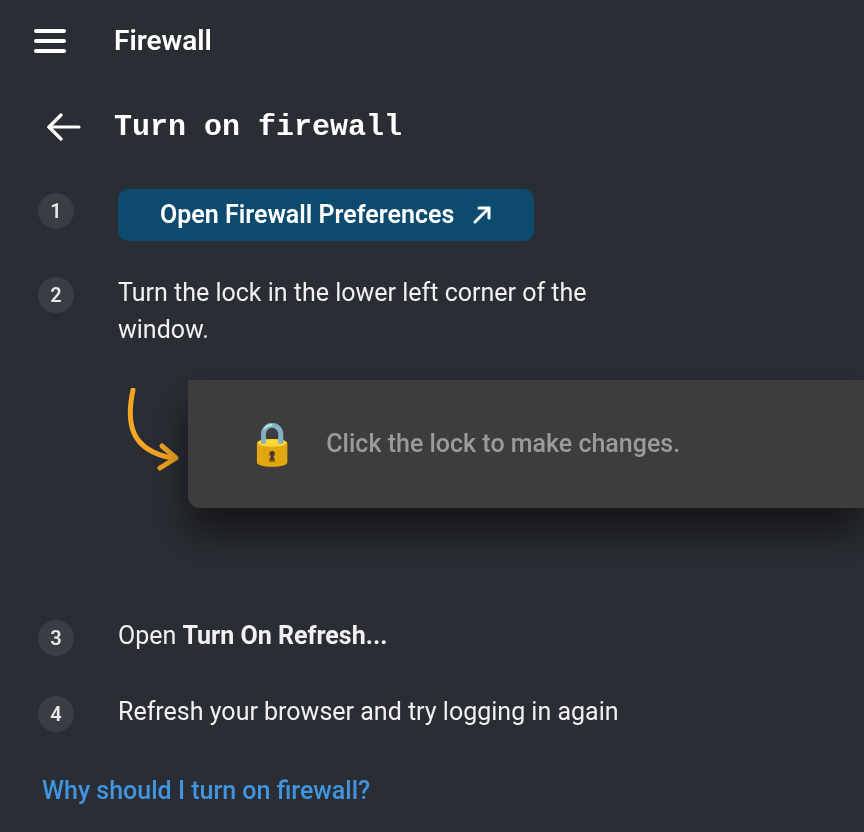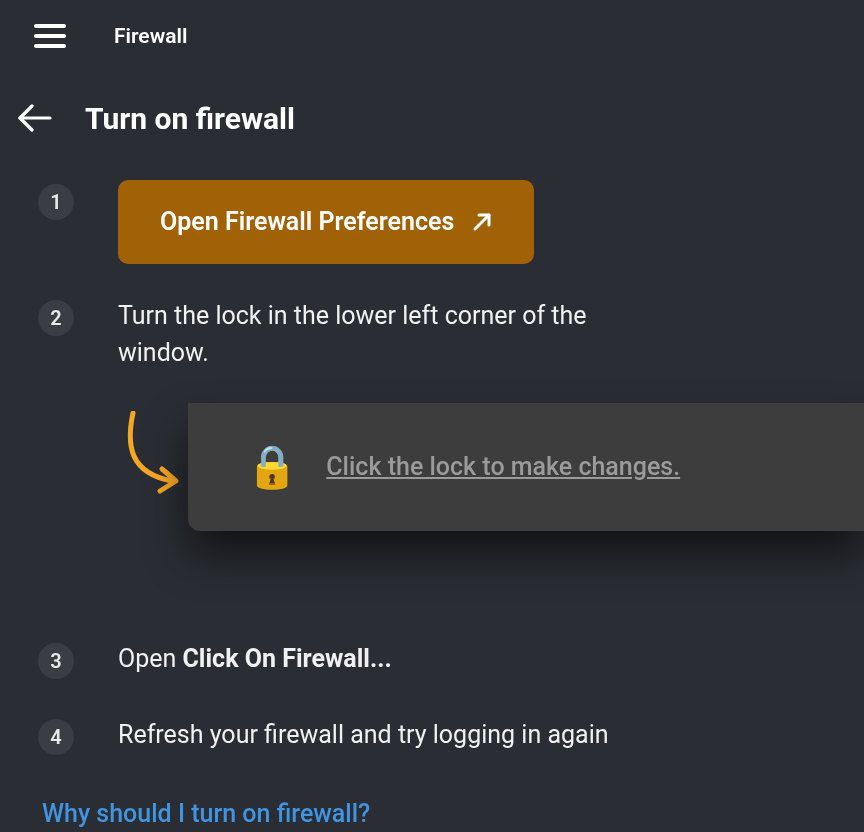--- a/index.html
+++ b/index.html
@@ -24,27 +24,28 @@
     height: 24px;
     cursor: pointer;
   }
   .hamburger div {
     height: 4px;
     background: #fff;
     border-radius: 2px;
   }
   .app-title {
     margin-left: 48px;
-    font-size: 21px;
+    font-size: 28px;
     font-weight: 600;
   }
   .subheader {
     display: flex;
     align-items: center;
-    padding: 40px 28px 20px 15px;
+    padding: 40px 28px 20px 44px;
+    font-family: Liberation Mono, monospace;
   }
   .back-arrow {
     width: 40px;
     height: 40px;
     display: flex;
     align-items: center;
     justify-content: center;
     cursor: pointer;
   }
   .sub-title {
@@ -78,25 +79,25 @@
     margin-left: 44px;
     font-size: 25px;
     line-height: 1.45;
     color: #f1f1f1;
     font-weight: 400;
   }
   .step-body .bold { font-weight: 700; }
   .open-btn {
     display: inline-flex;
     align-items: center;
-    background: #a16207;
+    background: #0c4a6e;
     color: #fff;
     font-size: 25px;
     font-weight: 600;
-    padding: 24px 42px;
+    padding: 8px 42px;
     border-radius: 10px;
     cursor: pointer;
     margin-top: -2px;
     gap: 18px;
   }
   .open-btn svg { flex-shrink: 0; }
   .illustration-wrap {
     position: relative;
     margin-left: 118px;
     margin-top: 24px;
@@ -122,21 +123,20 @@
   }
   .lock-emoji {
     font-size: 42px;
     line-height: 1;
   }
   .lock-text {
     margin-left: 28px;
     font-size: 25px;
     color: #9b9b9b;
     font-weight: 500;
-    text-decoration: underline;
   }
   .help-link {
     display: inline-block;
     margin: 36px 0 0 42px;
     color: #4194df;
     font-size: 25px;
     font-weight: 500;
     cursor: pointer;
   }
   .step-gap { height: 40px; }
@@ -196,29 +196,29 @@
       <span class="lock-emoji">🔒</span>
       <span class="lock-text">Click the lock to make changes.</span>
     </div>
   </div>
 
   <div class="step-gap"></div>
 
   <div class="step-row">
     <div class="step-num">3</div>
     <div class="step-body">
-      <span>Open </span><span class="bold">Click On Firewall...</span>
+      <span>Open </span><span class="bold">Turn On Refresh...</span>
     </div>
   </div>
 
   <div style="height:22px"></div>
 
   <div class="step-row">
     <div class="step-num">4</div>
-    <div class="step-body">Refresh your firewall and try logging in again</div>
+    <div class="step-body">Refresh your browser and try logging in again</div>
   </div>
 
 </div>
 
 <a class="help-link">Why should I turn on firewall?</a>
 
 
 
 
 </body></html>

